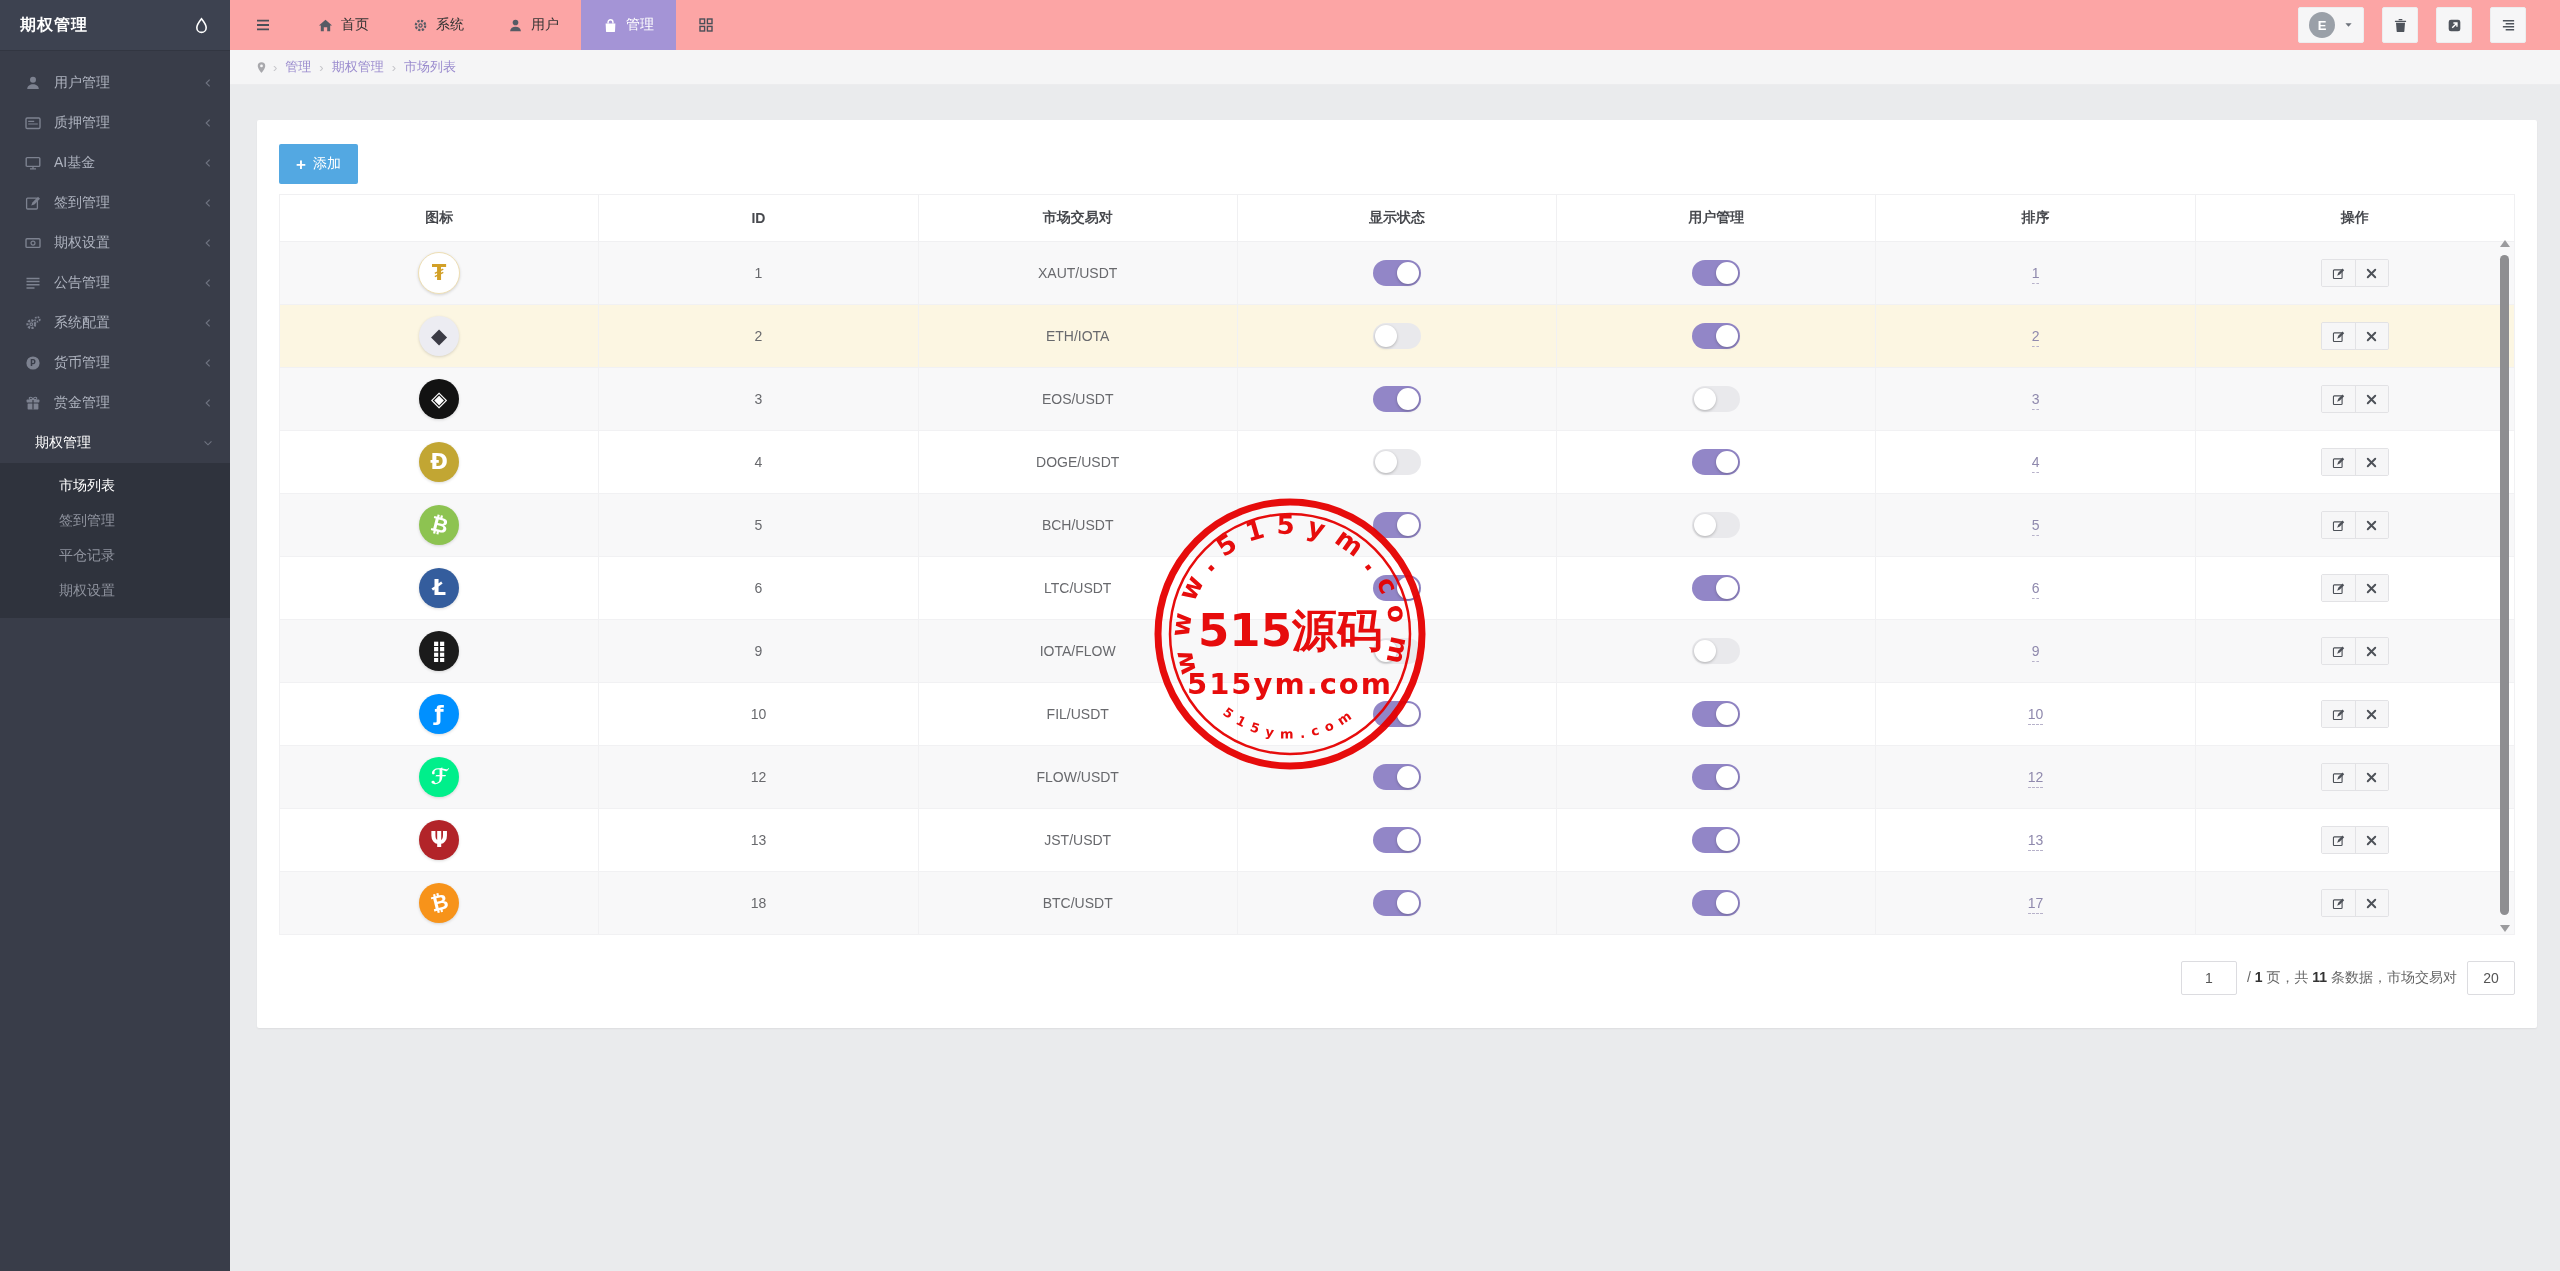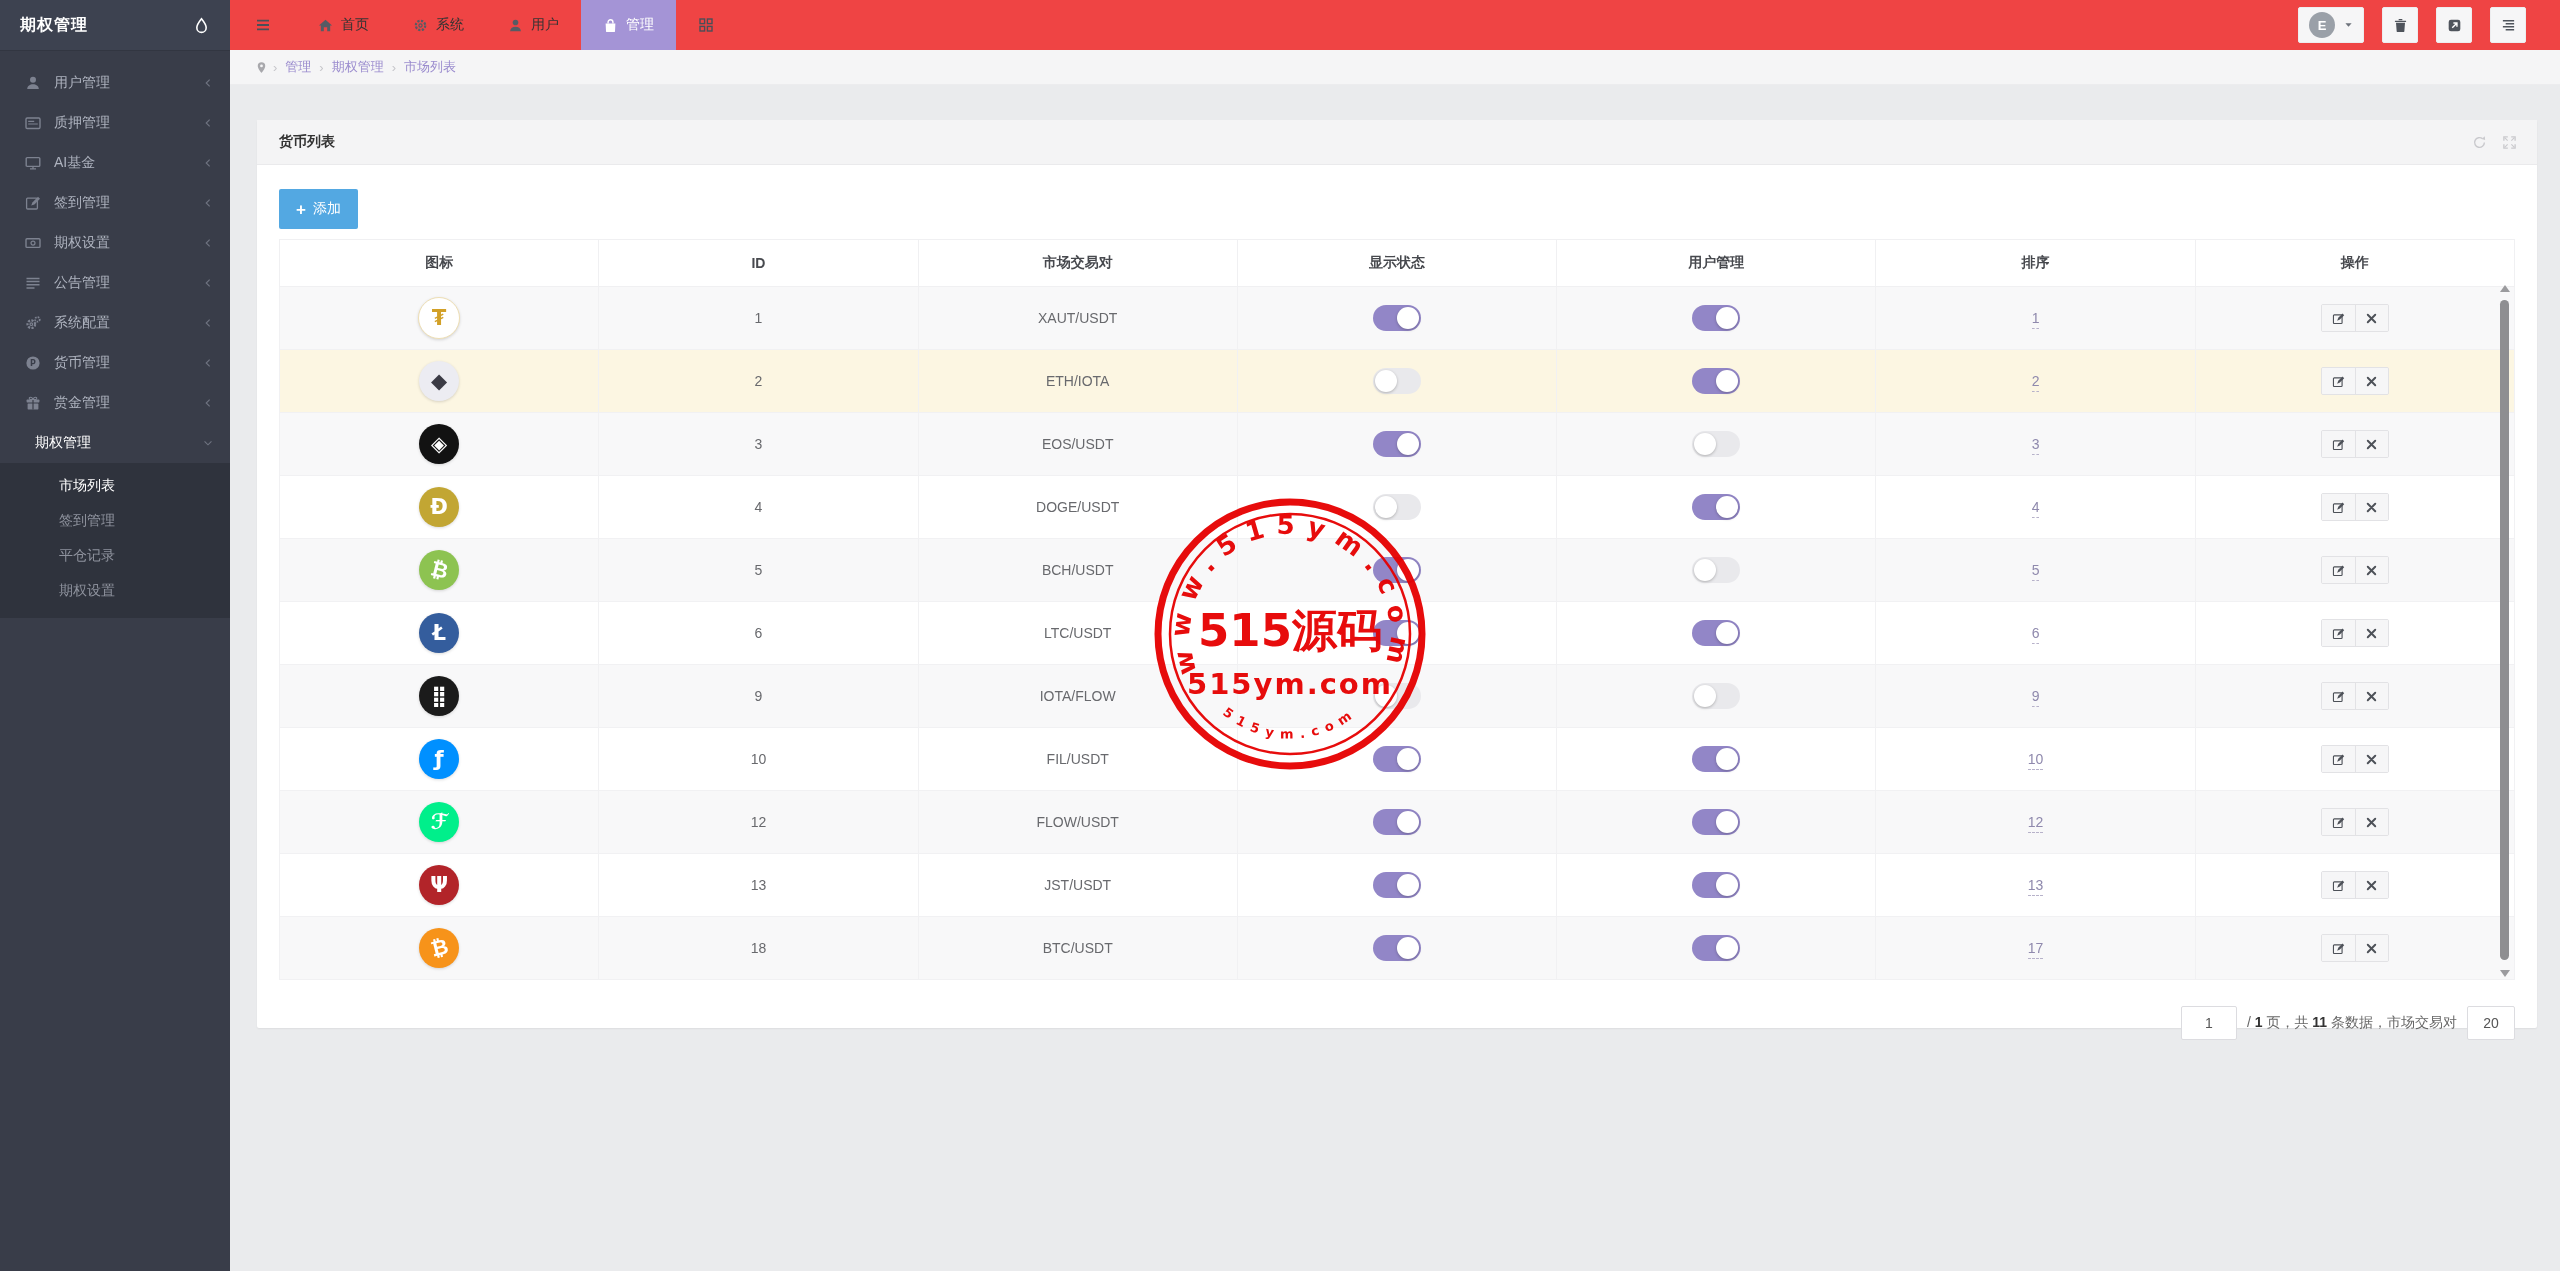--- a/index.html
+++ b/index.html
@@ -19,21 +19,21 @@
   .side-item .lbl{flex:1}
   .chev{width:12px;height:12px;color:#6f7481;flex:none}
   .side-group{height:40px;display:flex;align-items:center;padding:0 16px 0 35px;color:#fff;font-size:14px;cursor:pointer}
   .side-group .lbl{flex:1}
   .submenu{background:#2f333d;padding:5px 0 10px}
   .sub-item{height:35px;line-height:35px;padding-left:59px;color:#8f939e;font-size:14px;cursor:pointer}
   .sub-item.active{color:#ffffff}
   .mi svg,.chev svg{width:100%;height:100%}
 
   
-  .topbar{position:absolute;left:230px;right:0;top:0;height:50px;background:#ef4444;display:flex;align-items:center;z-index:9}
+  .topbar{position:absolute;left:230px;right:0;top:0;height:50px;background:#fca5a5;display:flex;align-items:center;z-index:9}
   .burger{width:16px;height:16px;margin:0 25px;color:#4a4f58;cursor:pointer;flex:none}
   .burger svg{width:100%;height:100%}
   .nav-item{height:50px;display:flex;align-items:center;padding:0 22px;font-size:14px;color:#333;gap:8px;cursor:pointer}
   .nav-item .nico{width:15px;height:15px;color:#565b64}
   .nav-item .nico svg{width:100%;height:100%}
   .nav-item.active{background:#a494d6;color:#fff}
   .nav-item.active .nico{color:#fff}
   .grid-btn{width:16px;height:16px;margin:0 22px;color:#4a4f58;cursor:pointer}
   .grid-btn svg{width:100%;height:100%}
   .nav-right{margin-left:auto;display:flex;align-items:center;gap:18px;padding-right:34px}
@@ -366,37 +366,20 @@
       <i class="crumb-sep">›</i>
       <a class="crumb">管理</a>
       <i class="crumb-sep">›</i>
       <a class="crumb">期权管理</a>
       <i class="crumb-sep">›</i>
       <a class="crumb">市场列表</a>
     </span>
 </div>
 
 <div class="card">
-  <div class="card-head">
-    <span>货币列表</span>
-    <span class="card-tools">
-      <span>
-        <svg viewBox="0 0 16 16">
-            <path d="M13.2 8a5.2 5.2 0 1 1-2-4.1" fill="none" stroke="currentColor" stroke-width="1.5"></path>
-            <path d="M13.6 1.4l.4 3.8-3.6-.9z" fill="currentColor"></path>
-          </svg>
-      </span>
-      <span>
-        <svg viewBox="0 0 16 16" fill="none" stroke="currentColor" stroke-width="1.4">
-            <path d="M2 6.2V2h4.2M14 6.2V2H9.8M2 9.8V14h4.2M14 9.8V14H9.8"></path>
-            <path d="M2.8 2.8L6 6M13.2 2.8L10 6M2.8 13.2L6 10M13.2 13.2L10 10" stroke-width="1.2"></path>
-          </svg>
-      </span>
-    </span>
-  </div>
   <div class="card-body">
     <button class="add-btn">
       <span class="plus">+</span>
       <span>添加</span>
     </button>
 
     <div class="table-wrap">
       <table>
         <colgroup>
             <col>

